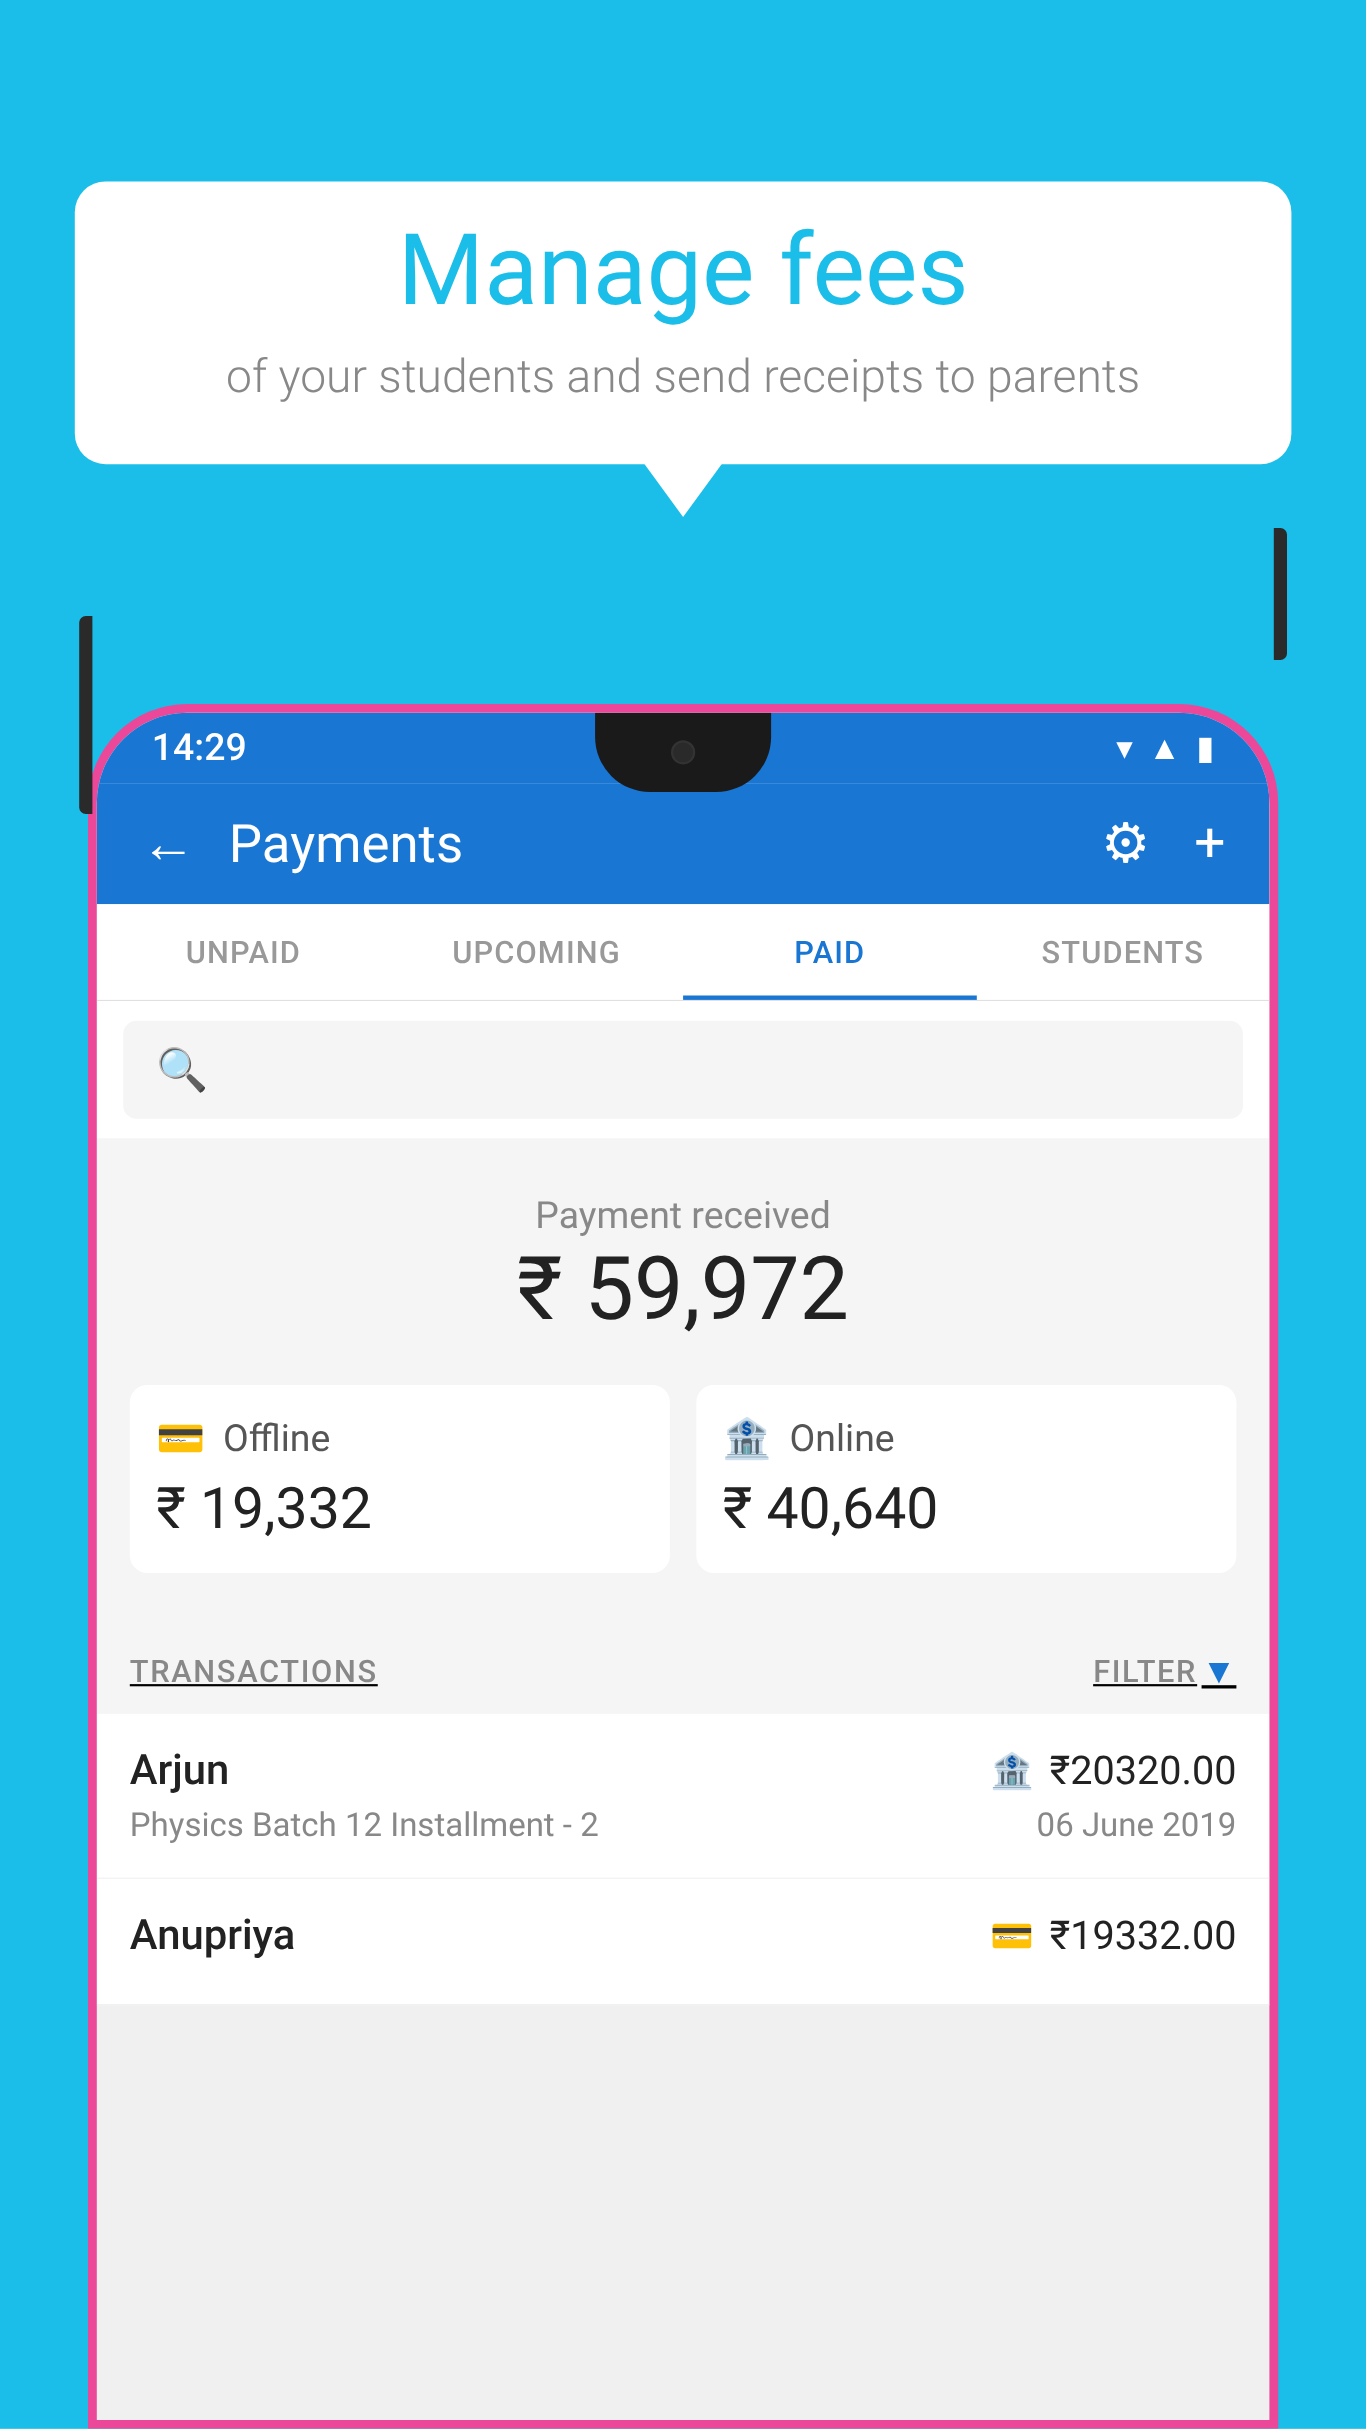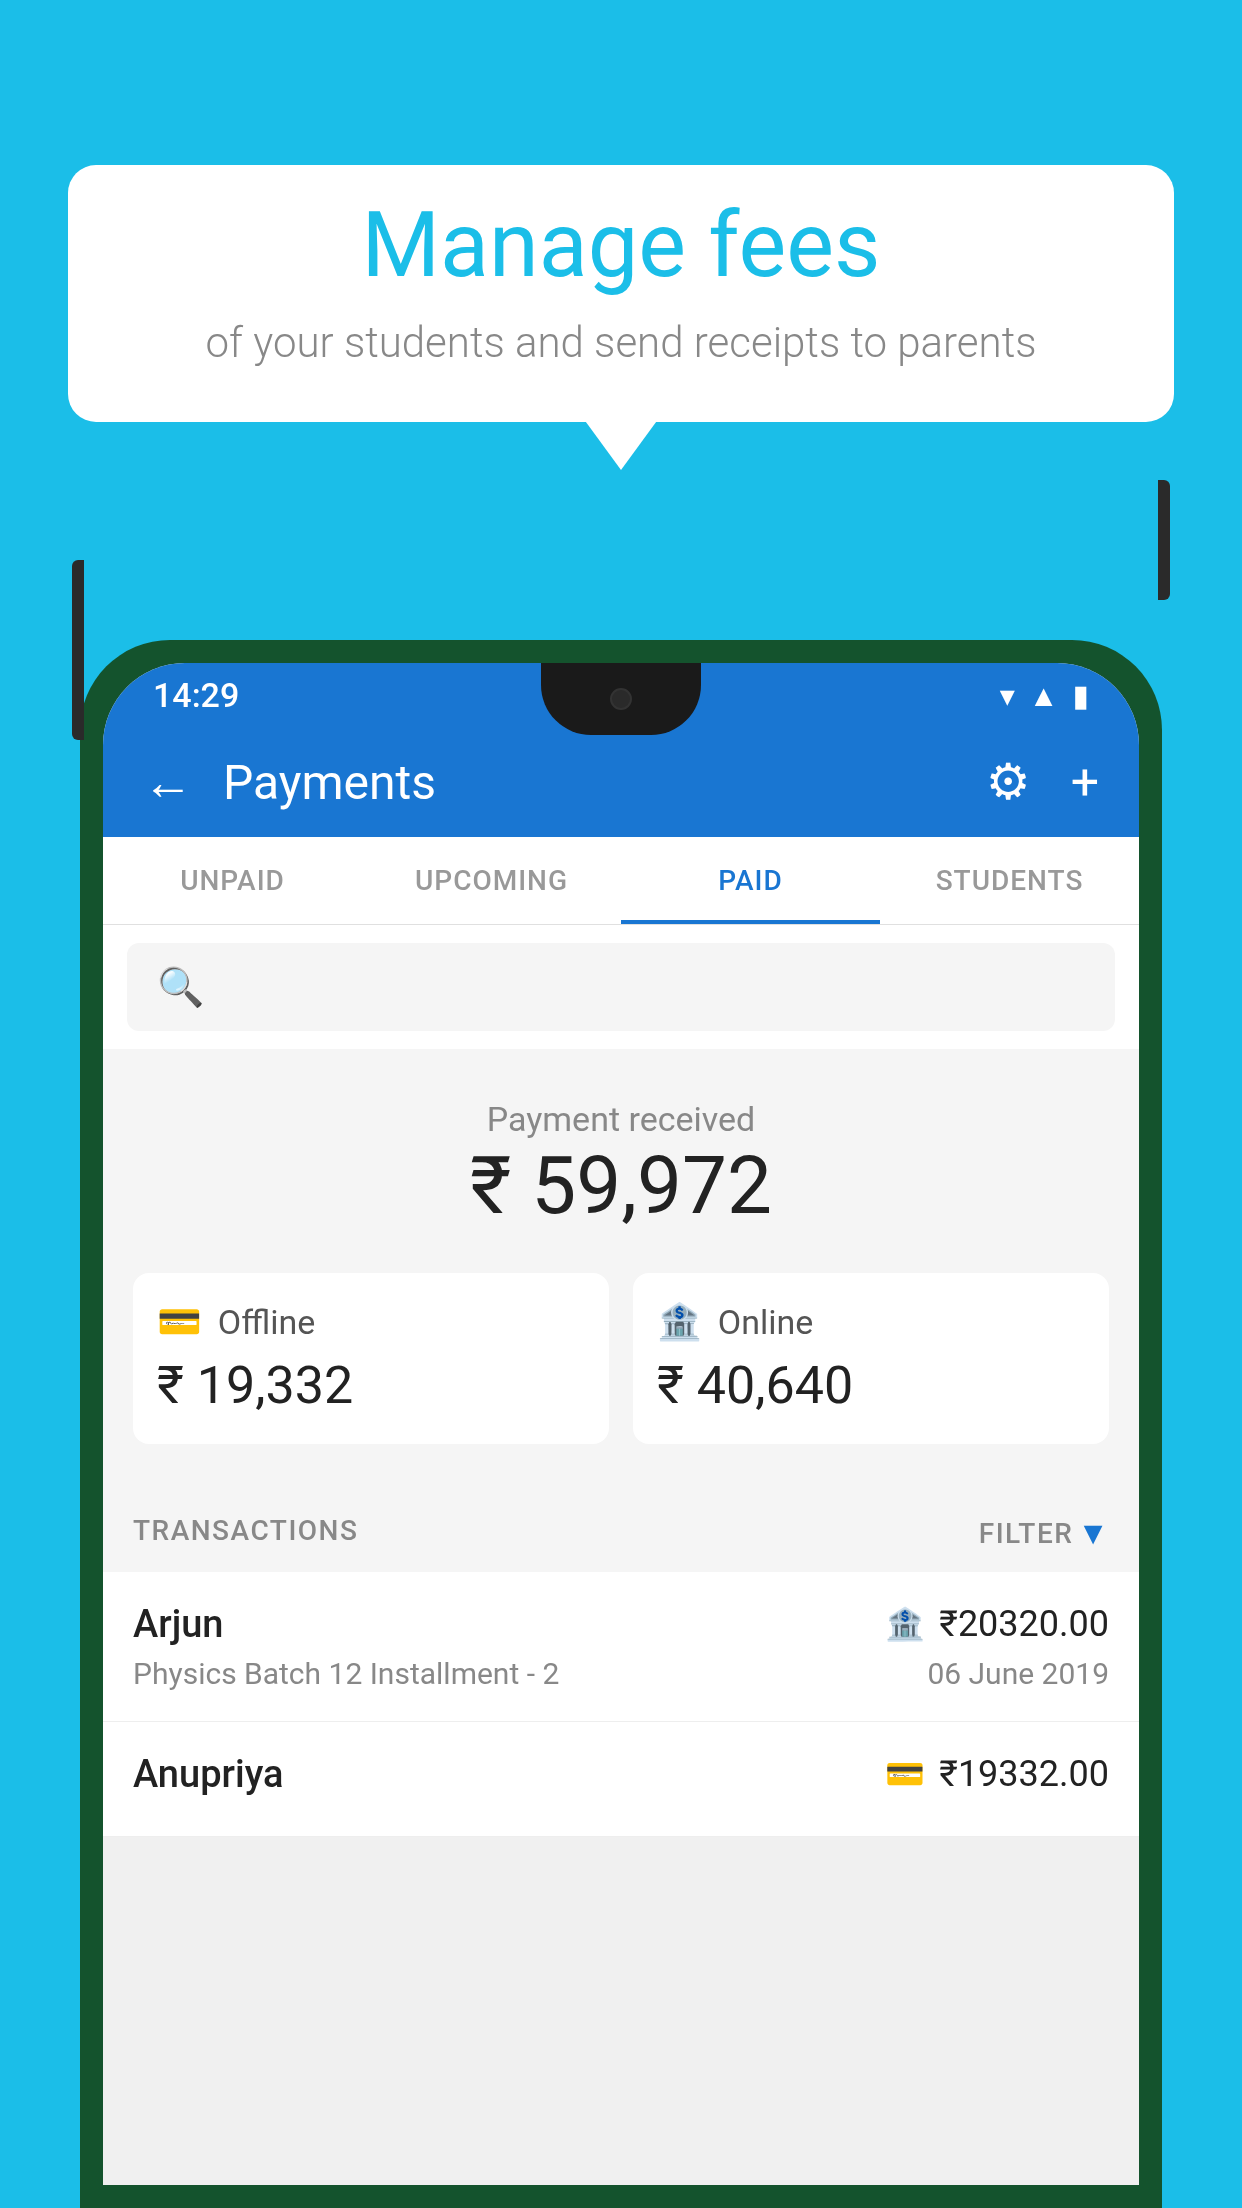--- a/index.html
+++ b/index.html
@@ -51,23 +51,23 @@
       font-weight: 300;
     }
 
     
     .phone-frame {
       position: absolute;
       top: 640px;
       left: 80px;
       right: 80px;
       bottom: 0;
-      background: #14532d;
+      background: #ec4899;
       border-radius: 90px 90px 0 0;
-      padding: 23px;
+      padding: 8px;
     }
 
     .phone-screen {
       background: #f0f0f0;
       border-radius: 82px 82px 0 0;
       overflow: hidden;
       height: 100%;
       position: relative;
     }
 
@@ -267,23 +267,25 @@
 
     .payment-card-amount {
       font-size: 52px;
       font-weight: 400;
       color: #222;
     }
 
     
     .transactions-header {
       display: flex;
+      align-items: center;
       justify-content: space-between;
       padding: 30px 30px 20px;
       background: #f5f5f5;
+      text-decoration: underline;
     }
 
     .transactions-label {
       font-size: 28px;
       font-weight: 500;
       color: #888;
       letter-spacing: 1.5px;
     }
 
     .filter-area {

